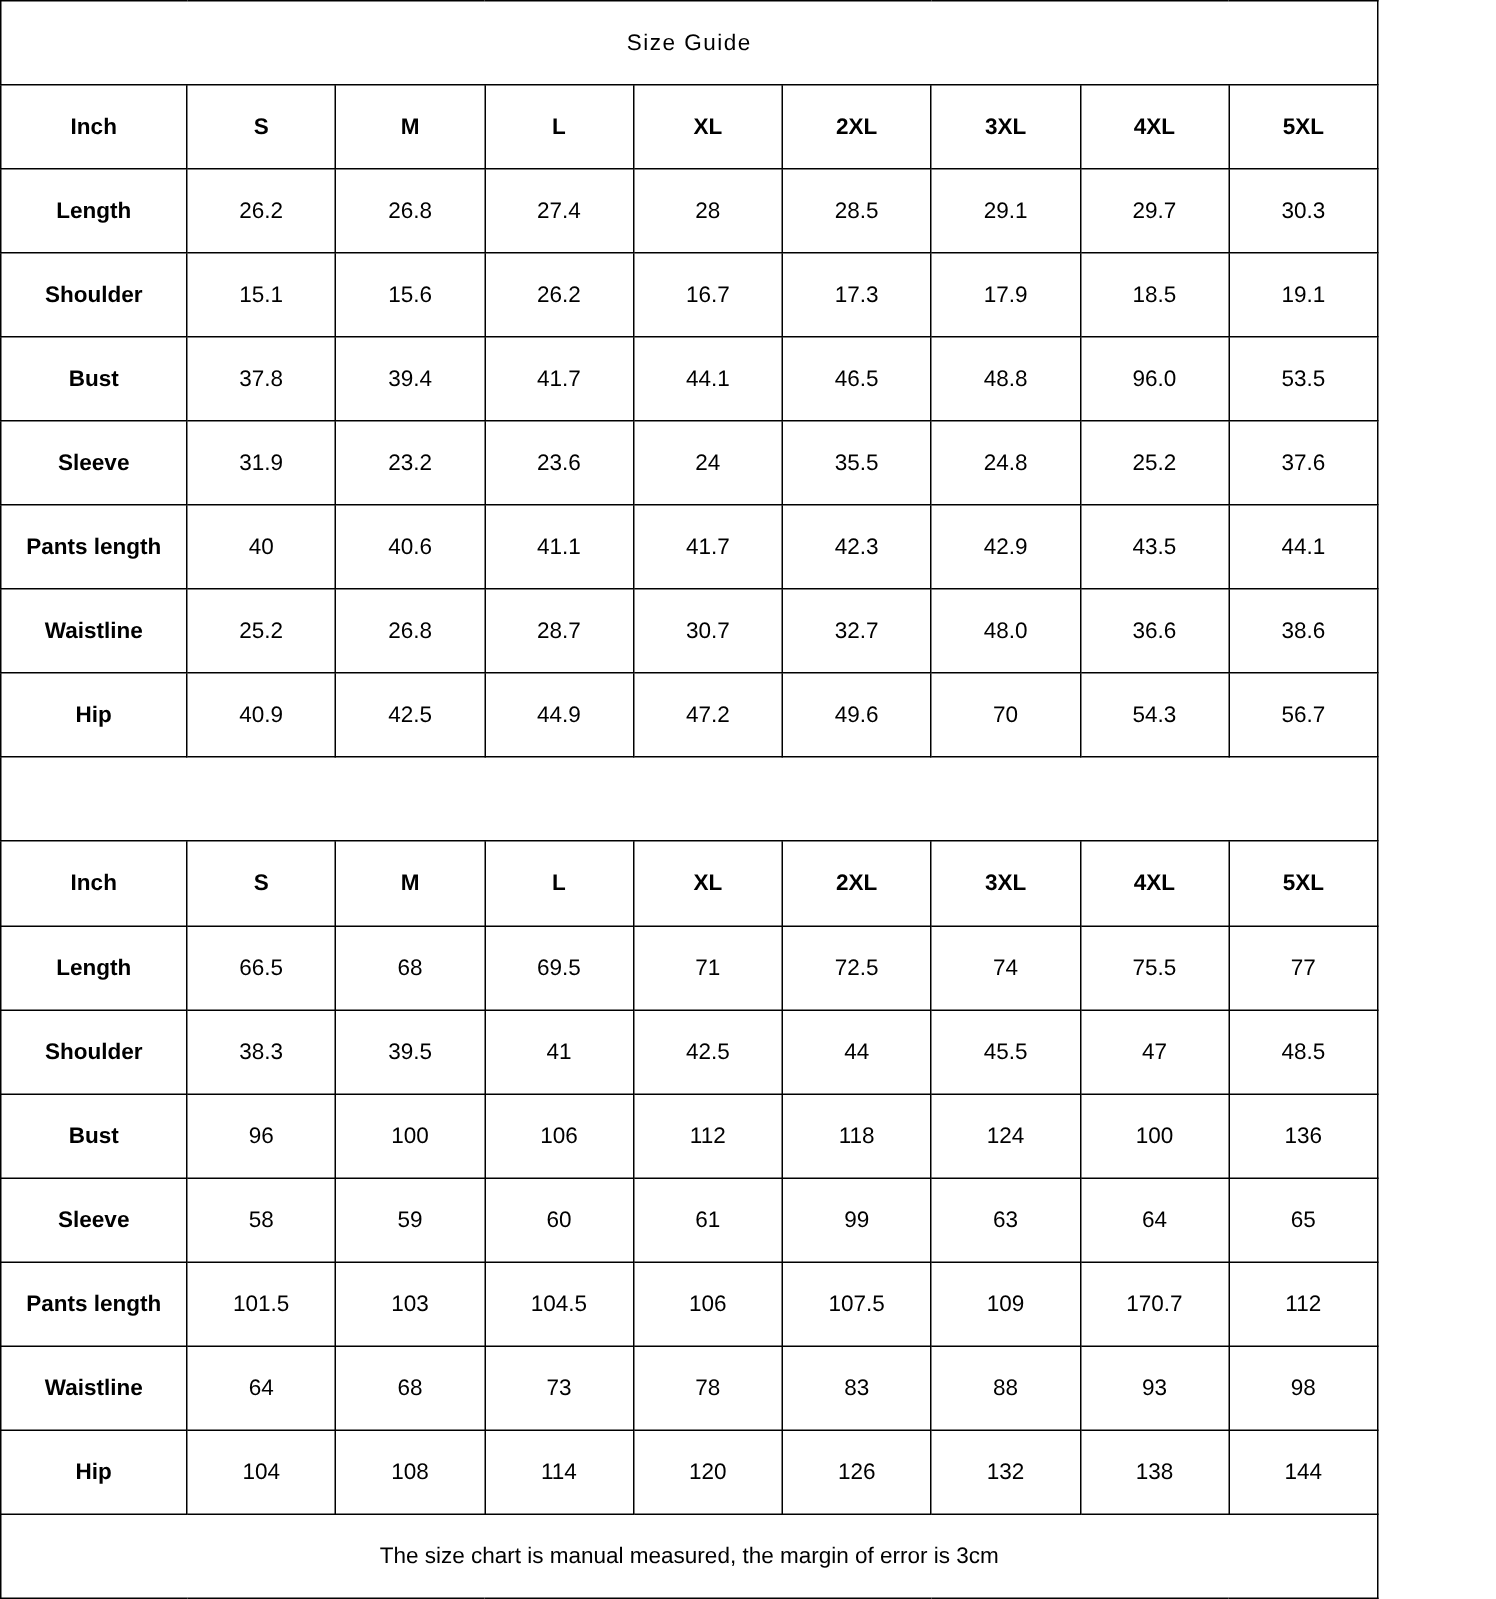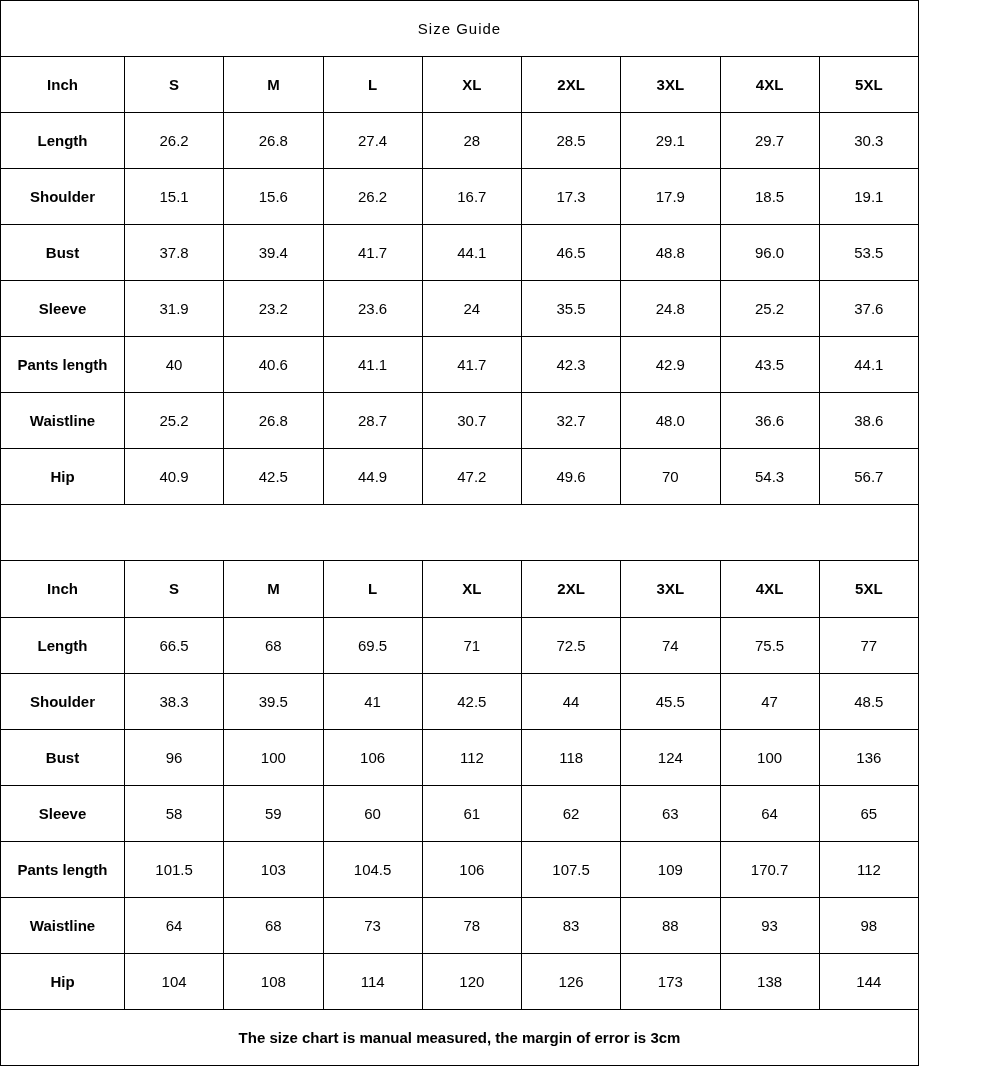--- a/index.html
+++ b/index.html
@@ -46,21 +46,21 @@
   td.val {
     font-weight: normal;
     font-size: 15px;
   }
   tr.gap-row td {
     height: 55px;
   }
   td.note-cell {
     font-family: "Liberation Mono", "DejaVu Sans Mono", monospace;
     font-size: 15px;
-    font-weight: bold;
+    font-weight: normal;
     letter-spacing: 0;
   }
 </style>
 </head>
 <body>
 
 <table class="grid">
   <colgroup>
     <col class="label-col">
     <col>
@@ -210,21 +210,21 @@
         <td class="val">124</td>
         <td class="val">100</td>
         <td class="val">136</td>
       </tr>
       <tr>
         <td class="hdr">Sleeve</td>
         <td class="val">58</td>
         <td class="val">59</td>
         <td class="val">60</td>
         <td class="val">61</td>
-        <td class="val">62</td>
+        <td class="val">99</td>
         <td class="val">63</td>
         <td class="val">64</td>
         <td class="val">65</td>
       </tr>
       <tr>
         <td class="hdr">Pants length</td>
         <td class="val">101.5</td>
         <td class="val">103</td>
         <td class="val">104.5</td>
         <td class="val">106</td>
@@ -244,21 +244,21 @@
         <td class="val">93</td>
         <td class="val">98</td>
       </tr>
       <tr>
         <td class="hdr">Hip</td>
         <td class="val">104</td>
         <td class="val">108</td>
         <td class="val">114</td>
         <td class="val">120</td>
         <td class="val">126</td>
-        <td class="val">173</td>
+        <td class="val">132</td>
         <td class="val">138</td>
         <td class="val">144</td>
       </tr>
       <tr id="footer-row">
       <td colspan="9" class="note-cell">The size chart is manual measured, the margin of error is 3cm</td>
     </tr>
   </tbody>
 </table>
 
 </body></html>

